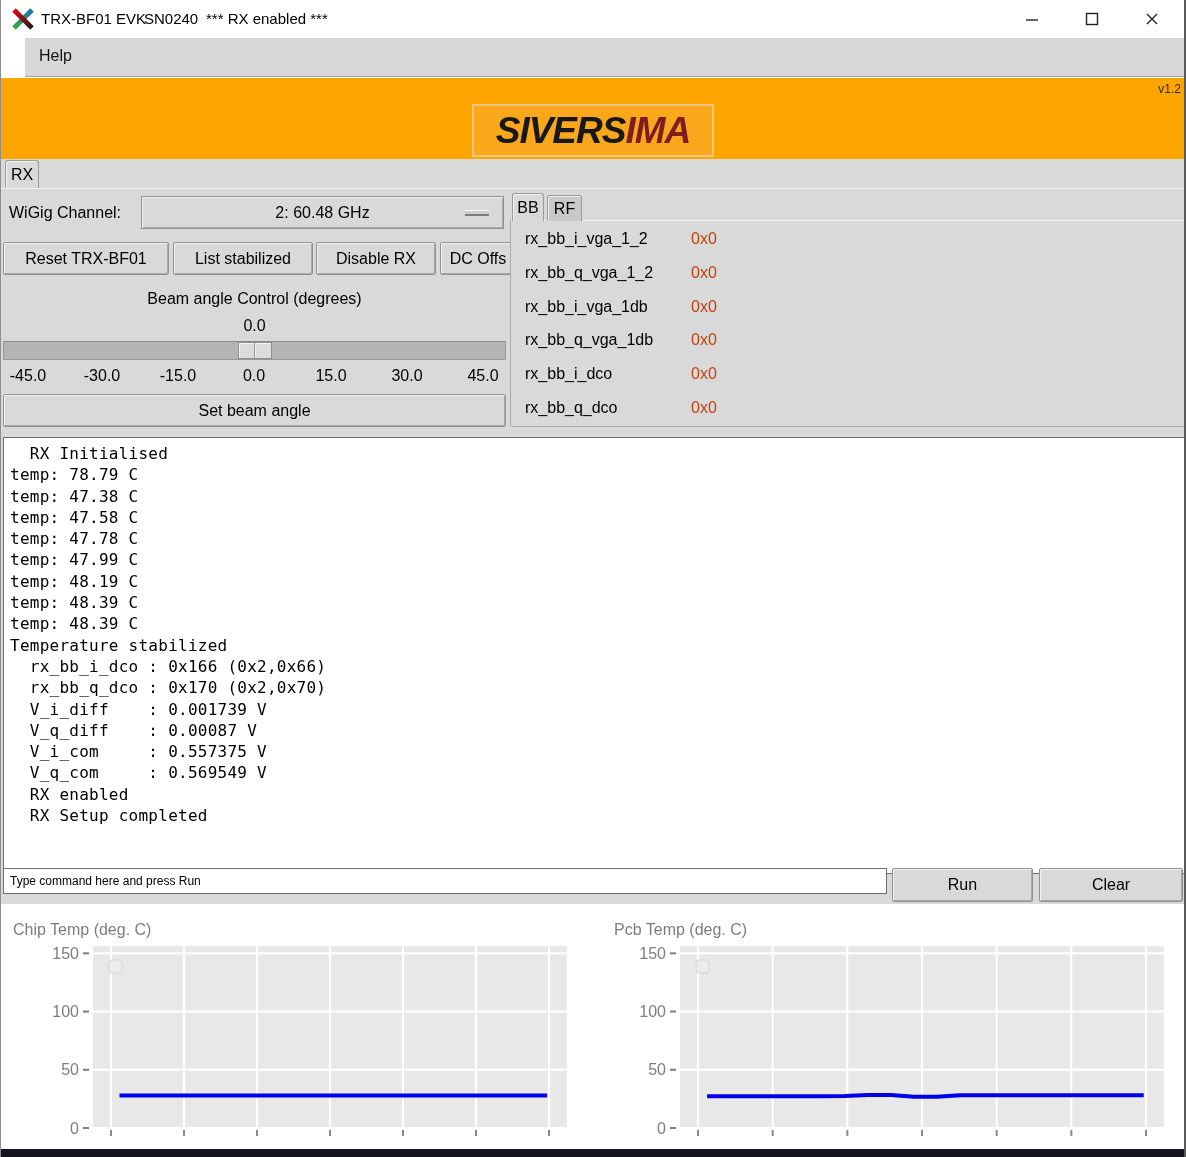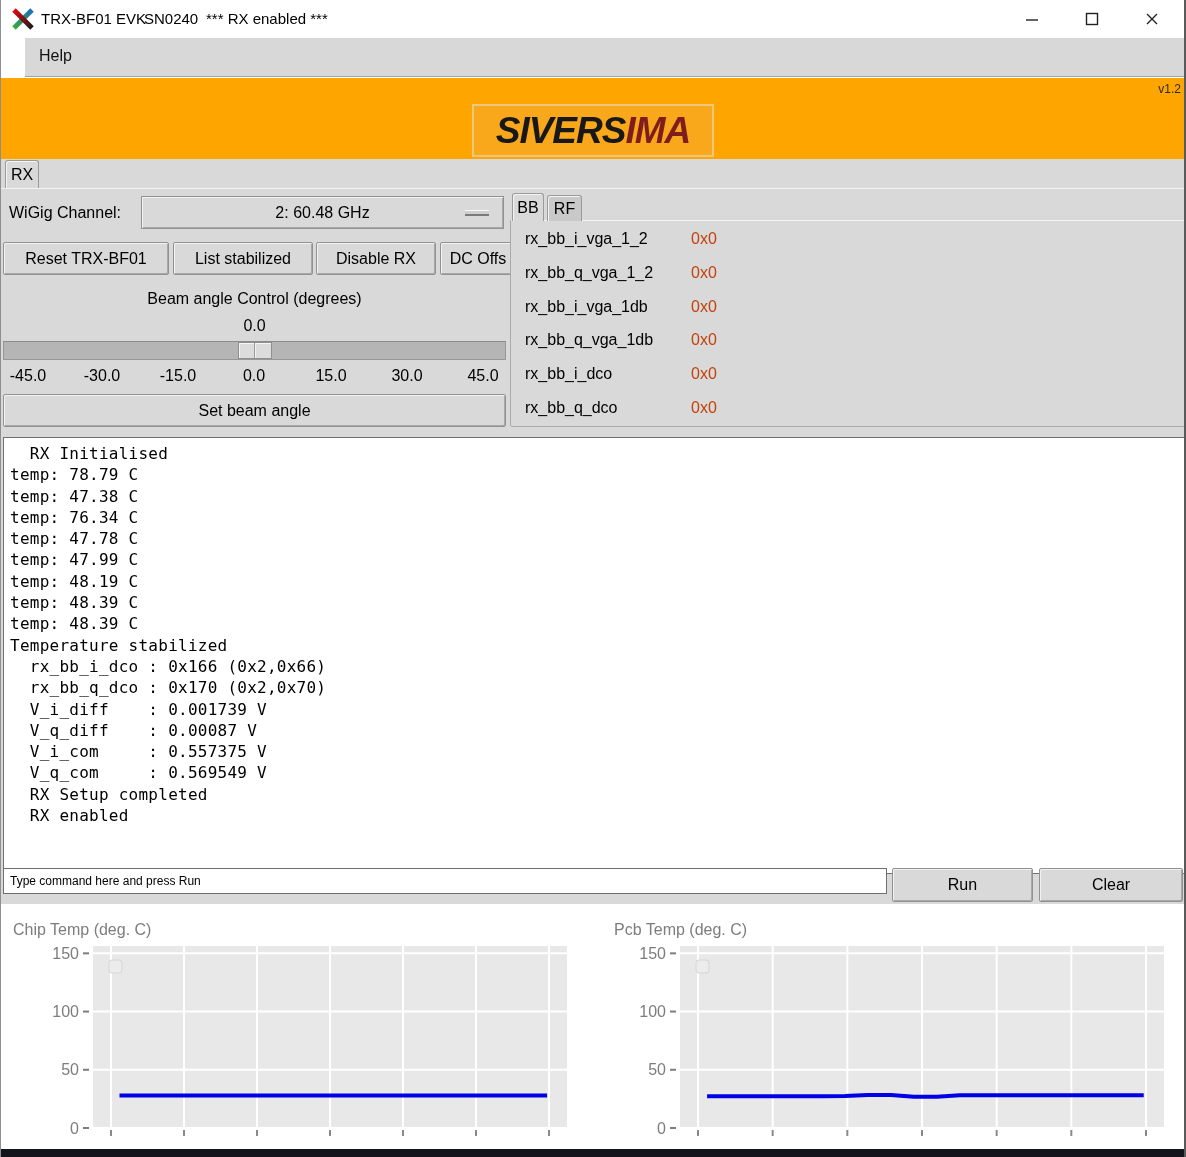--- a/index.html
+++ b/index.html
@@ -202,35 +202,35 @@
             <span class="rval">0x0</span>
           </div>
       </div>
     </div>
   </div>
 
   <div class="console">
     <div class="cline">  RX Initialised</div>
     <div class="cline">temp: 78.79 C</div>
     <div class="cline">temp: 47.38 C</div>
-    <div class="cline">temp: 76.34 C</div>
+    <div class="cline">temp: 47.58 C</div>
     <div class="cline">temp: 47.78 C</div>
     <div class="cline">temp: 47.99 C</div>
     <div class="cline">temp: 48.19 C</div>
     <div class="cline">temp: 48.39 C</div>
     <div class="cline">temp: 48.39 C</div>
     <div class="cline">Temperature stabilized</div>
     <div class="cline">  rx_bb_i_dco : 0x166 (0x2,0x66)</div>
     <div class="cline">  rx_bb_q_dco : 0x170 (0x2,0x70)</div>
     <div class="cline">  V_i_diff    : 0.001739 V</div>
     <div class="cline">  V_q_diff    : 0.00087 V</div>
     <div class="cline">  V_i_com     : 0.557375 V</div>
     <div class="cline">  V_q_com     : 0.569549 V</div>
+    <div class="cline">  RX enabled</div>
     <div class="cline">  RX Setup completed</div>
-    <div class="cline">  RX enabled</div>
   </div>
 
   <input class="cmdinput" type="text" value="Type command here and press Run" style="">
   <button class="pbtn b-run">Run</button>
   <button class="pbtn b-clear">Clear</button>
 
   <div class="charts-bg">
     <div class="chart-title ct-1">Chip Temp (deg. C)</div>
     <div class="chart-title ct-2">Pcb Temp (deg. C)</div>
     <div class="chartbox cb-1"><svg width="534" height="216" font-family="Liberation Sans, sans-serif">

